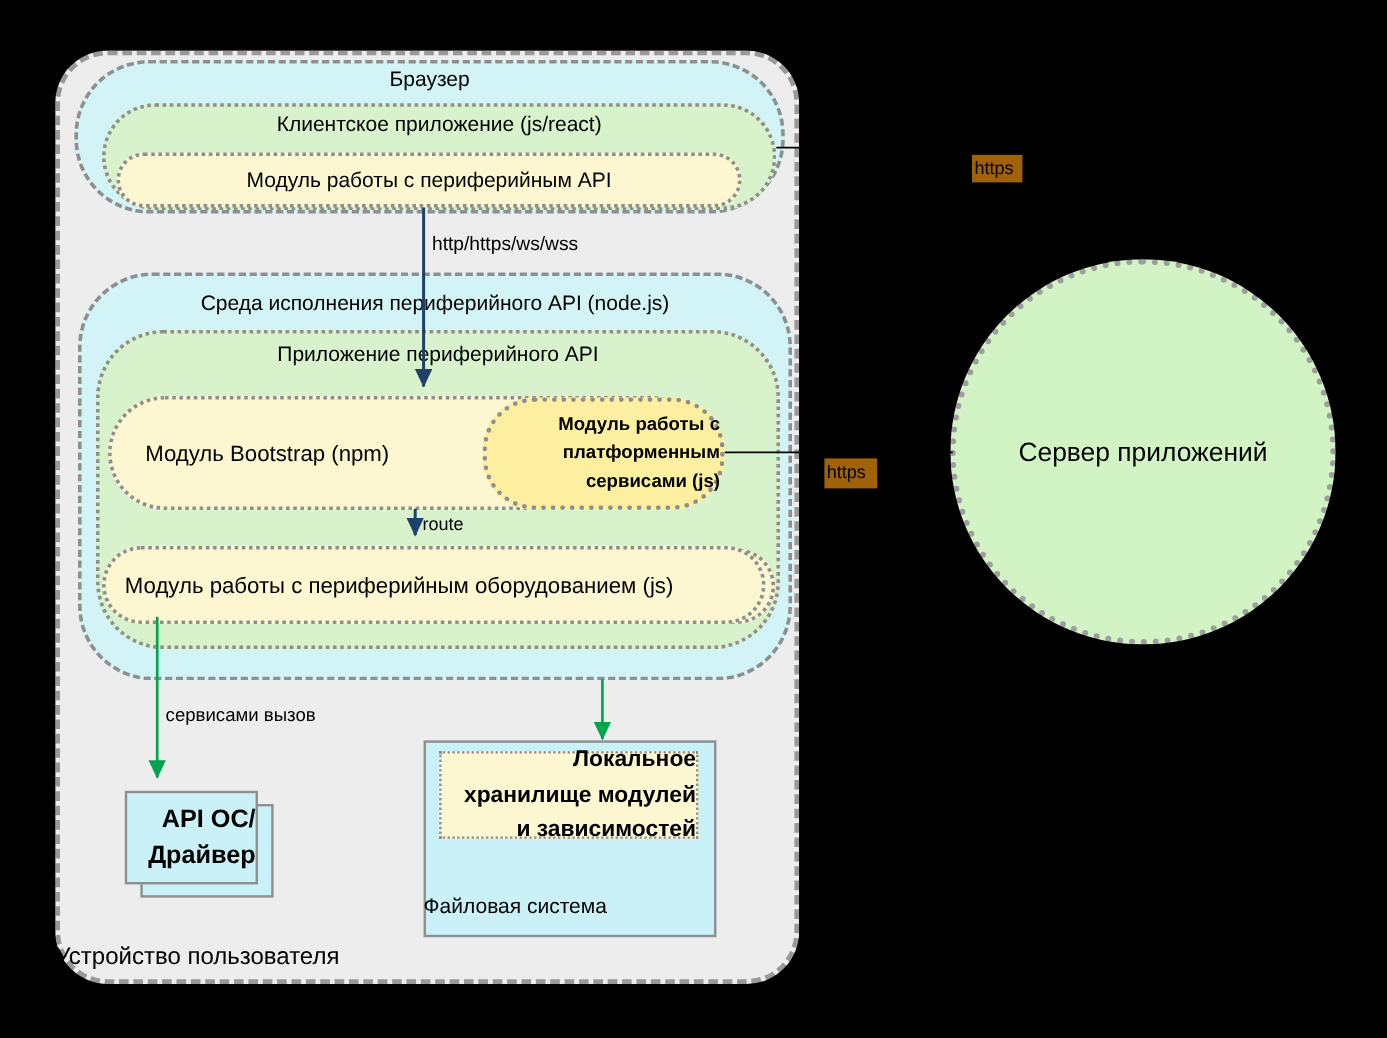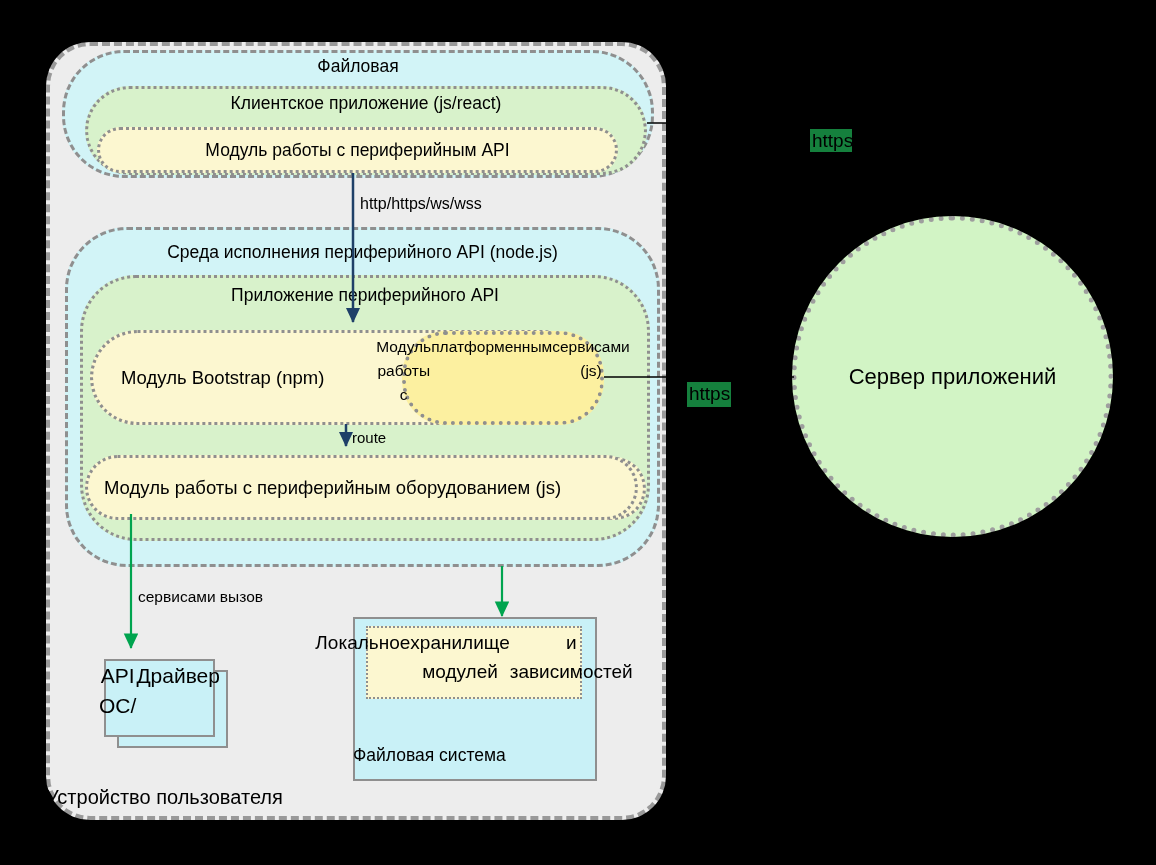--- a/index.html
+++ b/index.html
@@ -2,21 +2,21 @@
 <html style="--container-fill: #ededed; --cyan-fill: #d2f4f7; --box-cyan: #c9f1f7; --green-fill: #d8f2cb; --pale-yellow: #fcf7d0; --bright-yellow: #fcf0a0; --circle-fill: #d2f4c5; --border-gray: #8f8f8f; --arrow-blue: #1f4068; --arrow-green: #00a44f;"><head>
 <meta charset="utf-8">
 <style>
   html,body{margin:0;padding:0;background:#000;}
   body{
     position:relative;width:1156px;height:865px;overflow:hidden;
     font-family:"Liberation Sans","DejaVu Sans",sans-serif;color:#000;
   }
   .abs{position:absolute;box-sizing:border-box;}
   .ctr{display:flex;align-items:center;justify-content:center;text-align:center;}
-  .col{display:flex;flex-direction:row;align-items:flex-start;justify-content:center;text-align:center;}
+  .col{display:flex;flex-direction:column;align-items:flex-end;justify-content:center;text-align:center;font-weight:bold;}
 
   
   .device{
     left:46px;top:42px;width:620px;height:778px;
     background:var(--container-fill);
     border:4px dashed #999;border-radius:44px;z-index:1;
   }
   .device-label{left:46px;top:786px;width:620px;font-size:20px;z-index:6;}
 
   
@@ -61,39 +61,39 @@
 
   
   .server-circle{left:792px;top:216px;width:321px;height:321px;border-radius:50%;
     background:var(--circle-fill);border:5px dotted #9e9e9e;z-index:1;font-size:22px;}
 
   
   .lbl{z-index:6;white-space:nowrap;}
   .http-lbl{left:360px;top:195px;font-size:16px;}
   .route-lbl{left:352px;top:429px;font-size:15px;}
   .syscall-lbl{left:138px;top:588px;font-size:15.5px;}
-  .https-lbl{background:#15803d;overflow:hidden;font-size:19px;line-height:23px;padding-left:2px;z-index:6;}
+  .https-lbl{background:#a16207;overflow:hidden;font-size:15px;line-height:23px;padding-left:2px;z-index:6;}
   .https-top{left:810px;top:129px;width:42px;height:23px;}
   .https-mid{left:687px;top:382px;width:44px;height:25px;}
 
   svg.overlay{position:absolute;left:0;top:0;z-index:10;pointer-events:none;}
   .st-blue{stroke:var(--arrow-blue);stroke-width:2.5;fill:none;}
   .st-green{stroke:var(--arrow-green);stroke-width:2.2;fill:none;}
   .st-black{stroke:#000;stroke-width:1.6;fill:none;}
   .mk-blue{fill:var(--arrow-blue);}
   .mk-green{fill:var(--arrow-green);}
 </style>
 </head>
 <body>
 
 <div class="abs device"></div>
 <div class="abs device-label">Устройство пользователя</div>
 
 <div class="abs browser"></div>
-<div class="abs browser-title">Файловая</div>
+<div class="abs browser-title">Браузер</div>
 <div class="abs client-app"></div>
 <div class="abs client-app-title">Клиентское приложение (js/react)</div>
 <div class="abs ctr papi-module">
   <span>Модуль работы с периферийным API</span>
 </div>
 
 <div class="abs runtime"></div>
 <div class="abs runtime-title">Среда исполнения периферийного API (node.js)</div>
 <div class="abs api-app"></div>
 <div class="abs api-app-title">Приложение периферийного API</div>

